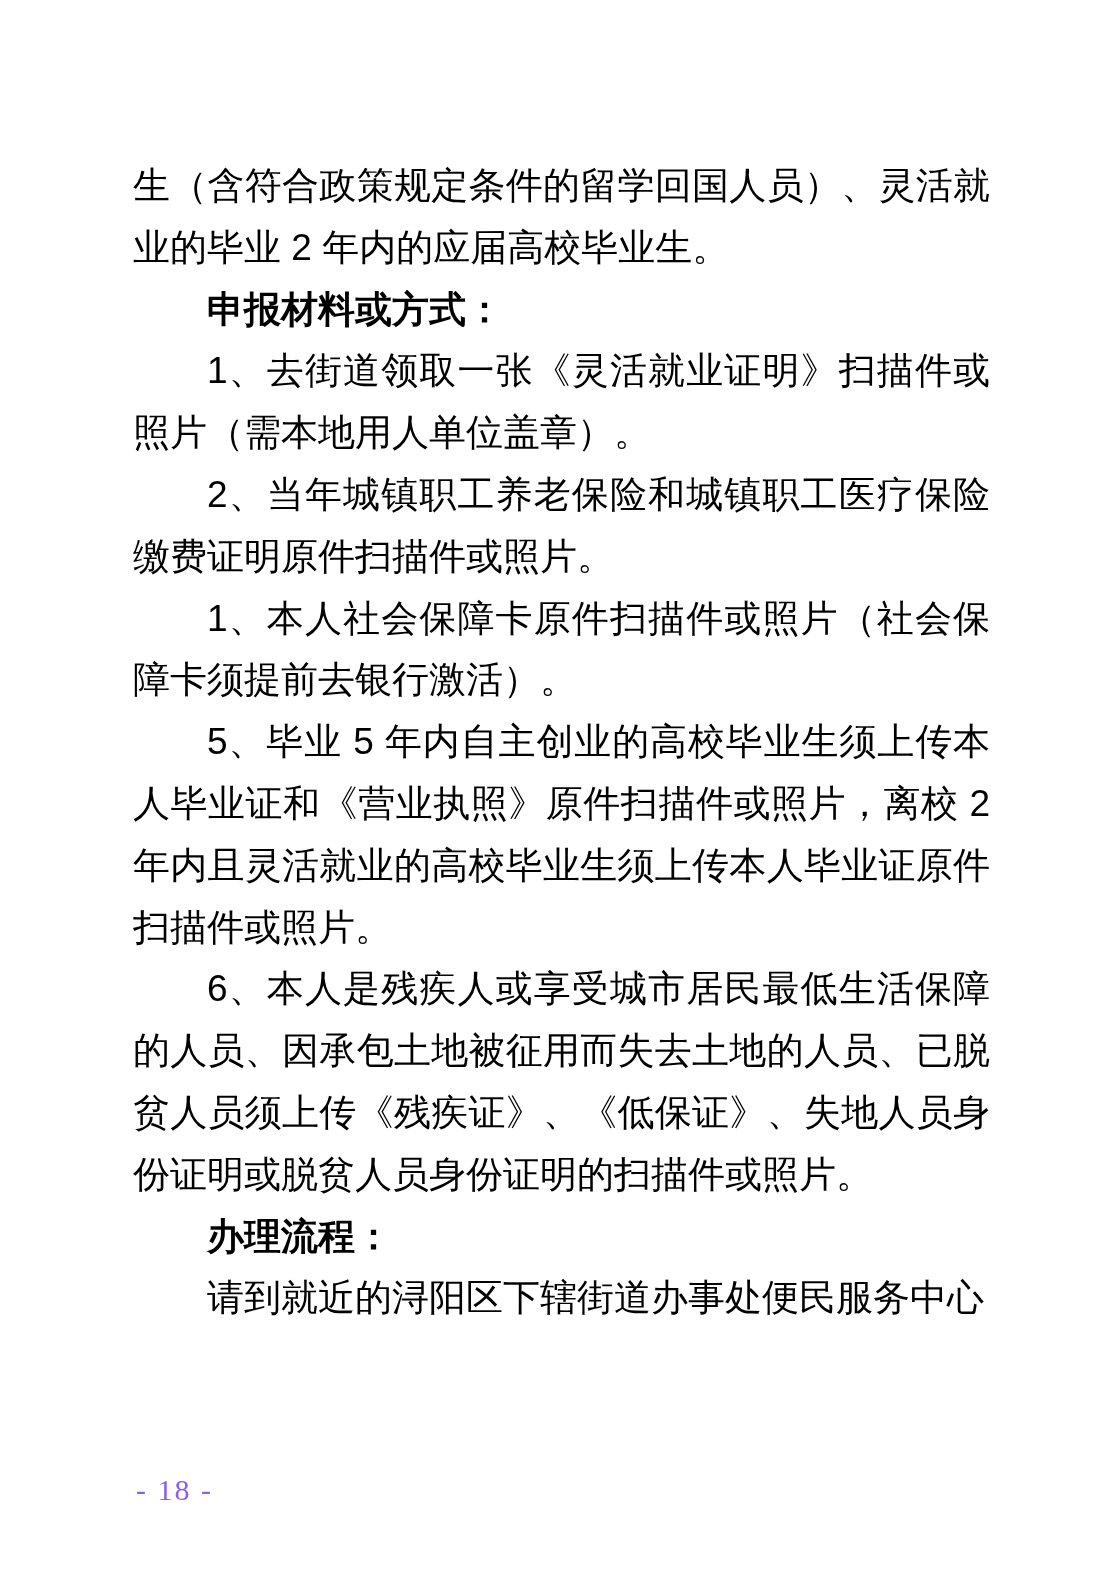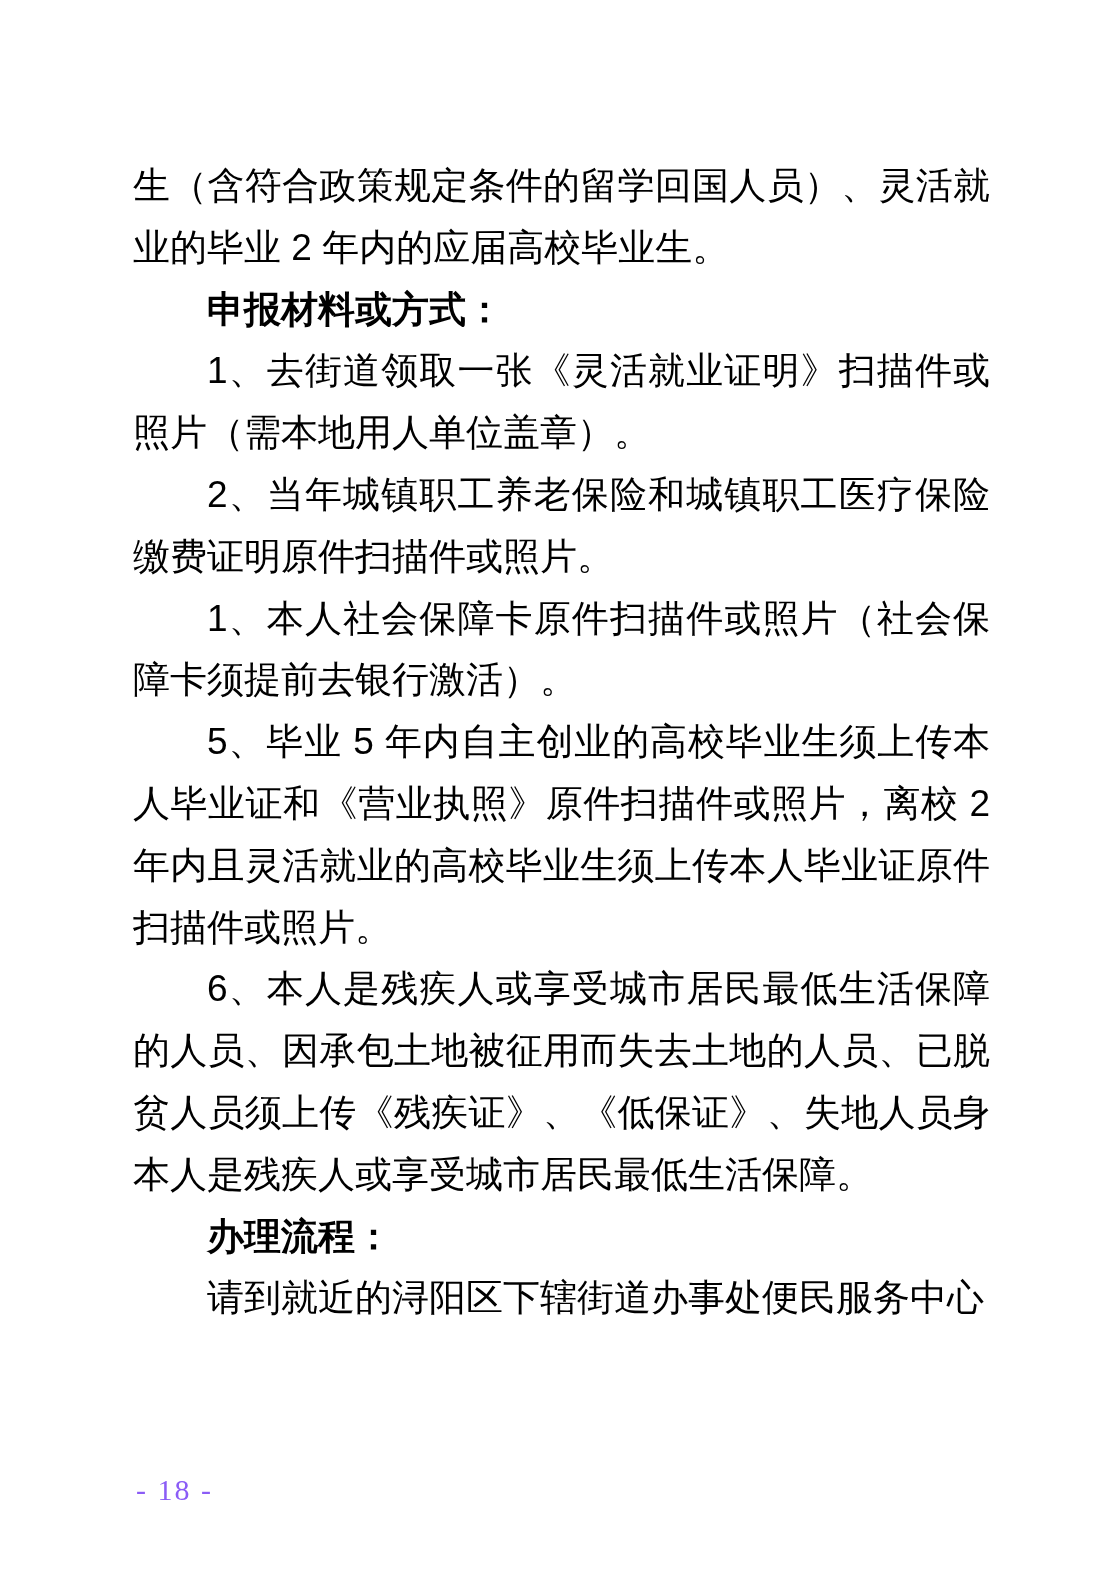--- a/index.html
+++ b/index.html
@@ -67,18 +67,18 @@
     <div class="line">缴费证明原件扫描件或照片。</div>
     <div class="line indent j">1、本人社会保障卡原件扫描件或照片（社会保</div>
     <div class="line">障卡须提前去银行激活）。</div>
     <div class="line indent j">5、毕业 5 年内自主创业的高校毕业生须上传本</div>
     <div class="line j">人毕业证和《营业执照》原件扫描件或照片，离校 2</div>
     <div class="line j">年内且灵活就业的高校毕业生须上传本人毕业证原件</div>
     <div class="line">扫描件或照片。</div>
     <div class="line indent j">6、本人是残疾人或享受城市居民最低生活保障</div>
     <div class="line j">的人员、因承包土地被征用而失去土地的人员、已脱</div>
     <div class="line j">贫人员须上传《残疾证》、《低保证》、失地人员身</div>
-    <div class="line">本人是残疾人或享受城市居民最低生活保障。</div>
+    <div class="line">份证明或脱贫人员身份证明的扫描件或照片。</div>
     <div class="line indent bold">办理流程：</div>
     <div class="line indent">请到就近的浔阳区下辖街道办事处便民服务中心</div>
   </div>
   <div class="page-number">- 18 -</div>
 </div>
 
 </body></html>

